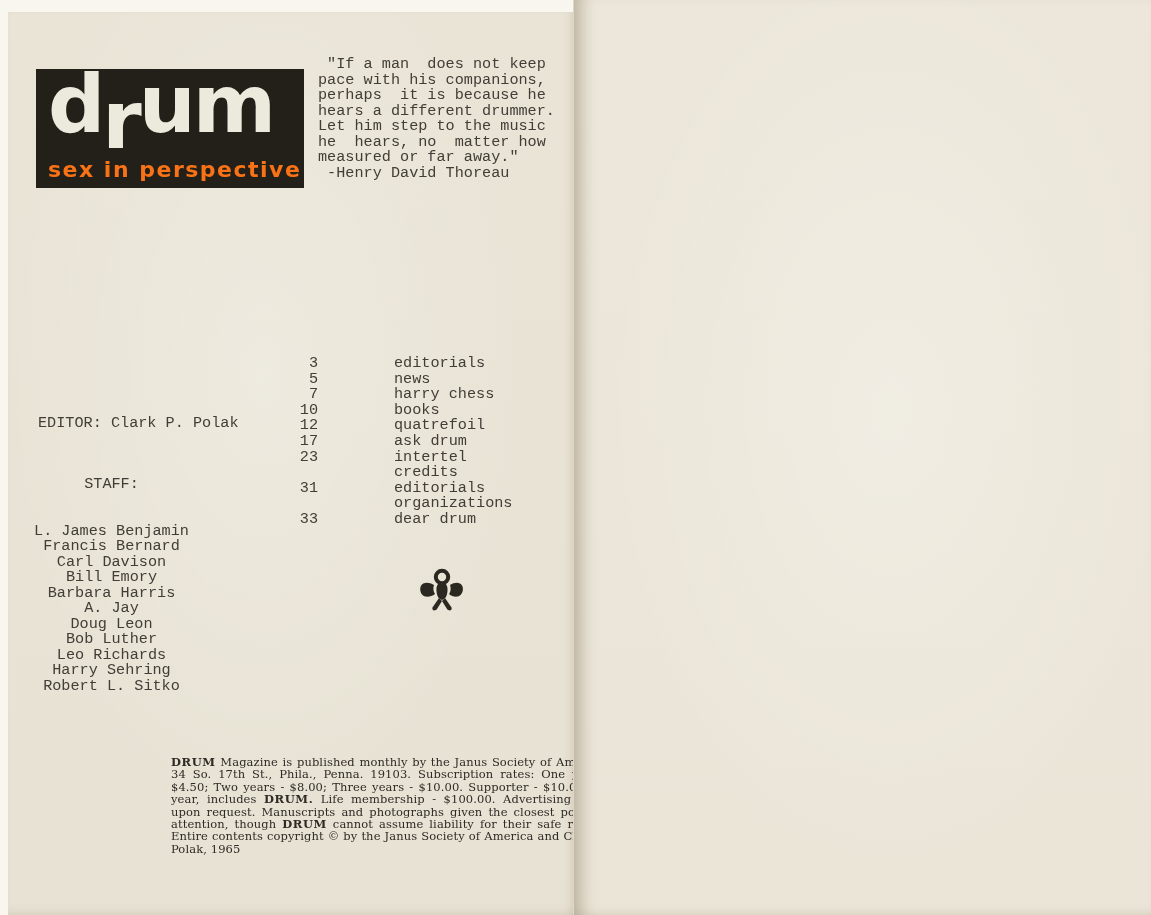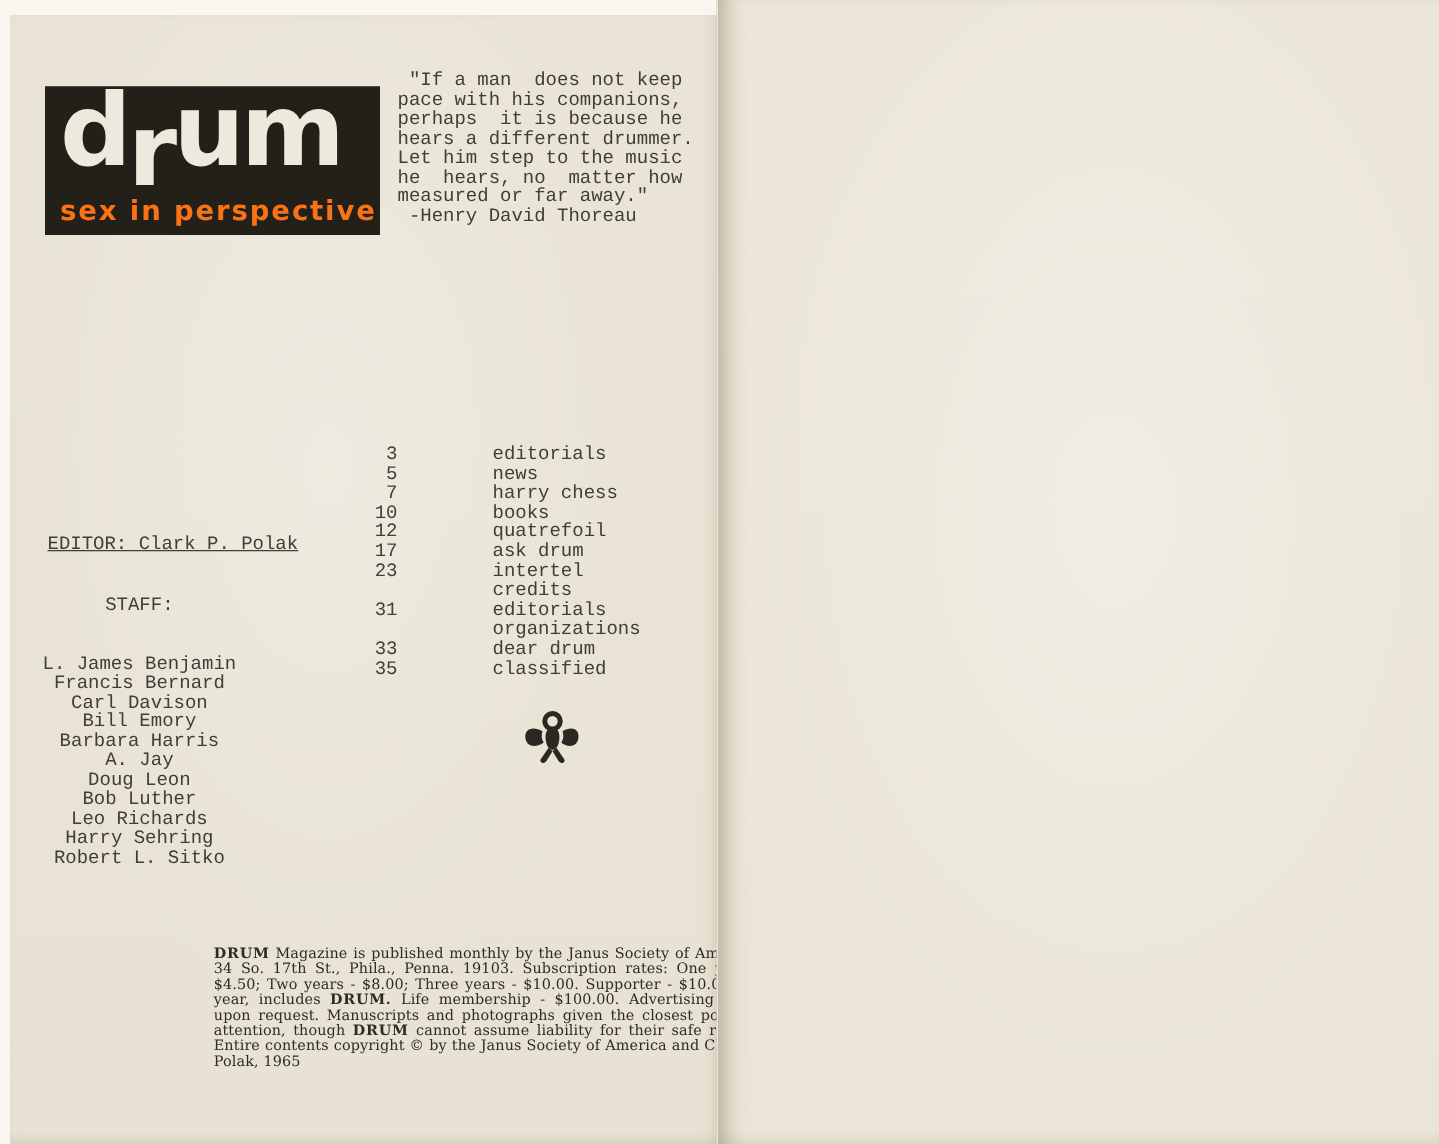--- a/index.html
+++ b/index.html
@@ -40,21 +40,21 @@
   
   #issue-info { position:absolute; left:33px; top:245px; line-height:16px; }
 
   
   #toc { position:absolute; left:270px; top:344px; width:280px; }
   .toc-row { display:flex; }
   .toc-num { width:40px; text-align:right; }
   .toc-label { margin-left:76px; white-space:pre-line; }
 
   
-  #editor-line { position:absolute; left:30px; top:416px;text-decoration:underline; }
+  #editor-line { position:absolute; left:30px; top:404px; }
   #staff-block { position:absolute; left:0px; top:434px; width:207px; text-align:center; line-height:15.5px; }
   #staff-names { white-space:pre-line; }
 
   
   #janus-society-icon { position:absolute; left:411px; top:556px; }
 
   
   #publisher-info { position:absolute; left:115px; top:744px; width:438px;
     font-family:"DejaVu Serif", serif; font-size:11.5px; line-height:12.4px;
     color:#2e2b26; text-align:justify; letter-spacing:0.1px;margin-left:48px; }
@@ -82,21 +82,21 @@
 perhaps  it is because he
 hears a different drummer.
 Let him step to the music
 he  hears, no  matter how
 measured or far away."
  -Henry David Thoreau</div>
 
 
     <div id="toc" class="mono-l"><div class="toc-row"><div class="toc-num">3</div><div class="toc-label">editorials</div></div><div class="toc-row"><div class="toc-num">5</div><div class="toc-label">news</div></div><div class="toc-row"><div class="toc-num">7</div><div class="toc-label">harry chess</div></div><div class="toc-row"><div class="toc-num">10</div><div class="toc-label">books</div></div><div class="toc-row"><div class="toc-num">12</div><div class="toc-label">quatrefoil</div></div><div class="toc-row"><div class="toc-num">17</div><div class="toc-label">ask drum</div></div><div class="toc-row"><div class="toc-num">23</div><div class="toc-label">intertel
 credits</div></div><div class="toc-row"><div class="toc-num">31</div><div class="toc-label">editorials
-organizations</div></div><div class="toc-row"><div class="toc-num">33</div><div class="toc-label">dear drum</div></div><div class="toc-row"><div class="toc-num">35</div><div class="toc-label">classified</div></div></div>
+organizations</div></div><div class="toc-row"><div class="toc-num">33</div><div class="toc-label">dear drum</div></div></div>
 
     <div id="editor-line" class="mono-l">EDITOR: Clark P. Polak</div>
 
     <div id="staff-block" class="mono-l">
       <div>STAFF:</div>
       <div id="staff-names">L. James Benjamin
 Francis Bernard
 Carl Davison
 Bill Emory
 Barbara Harris

